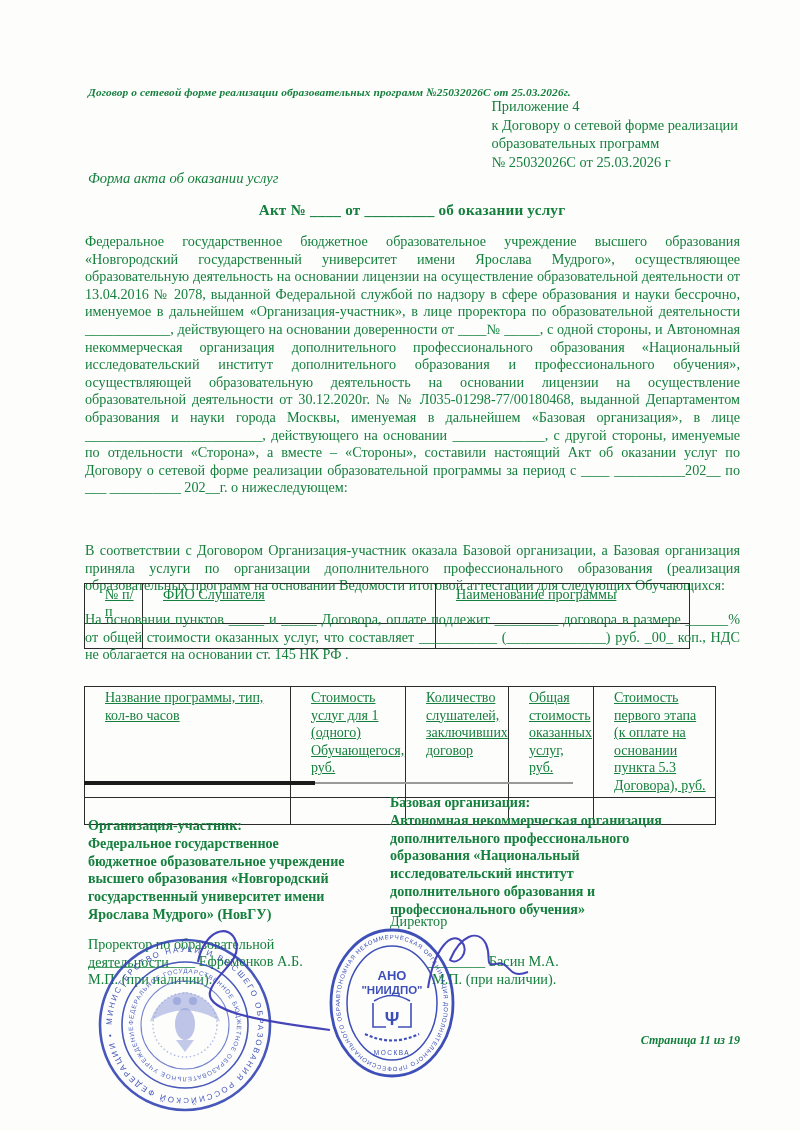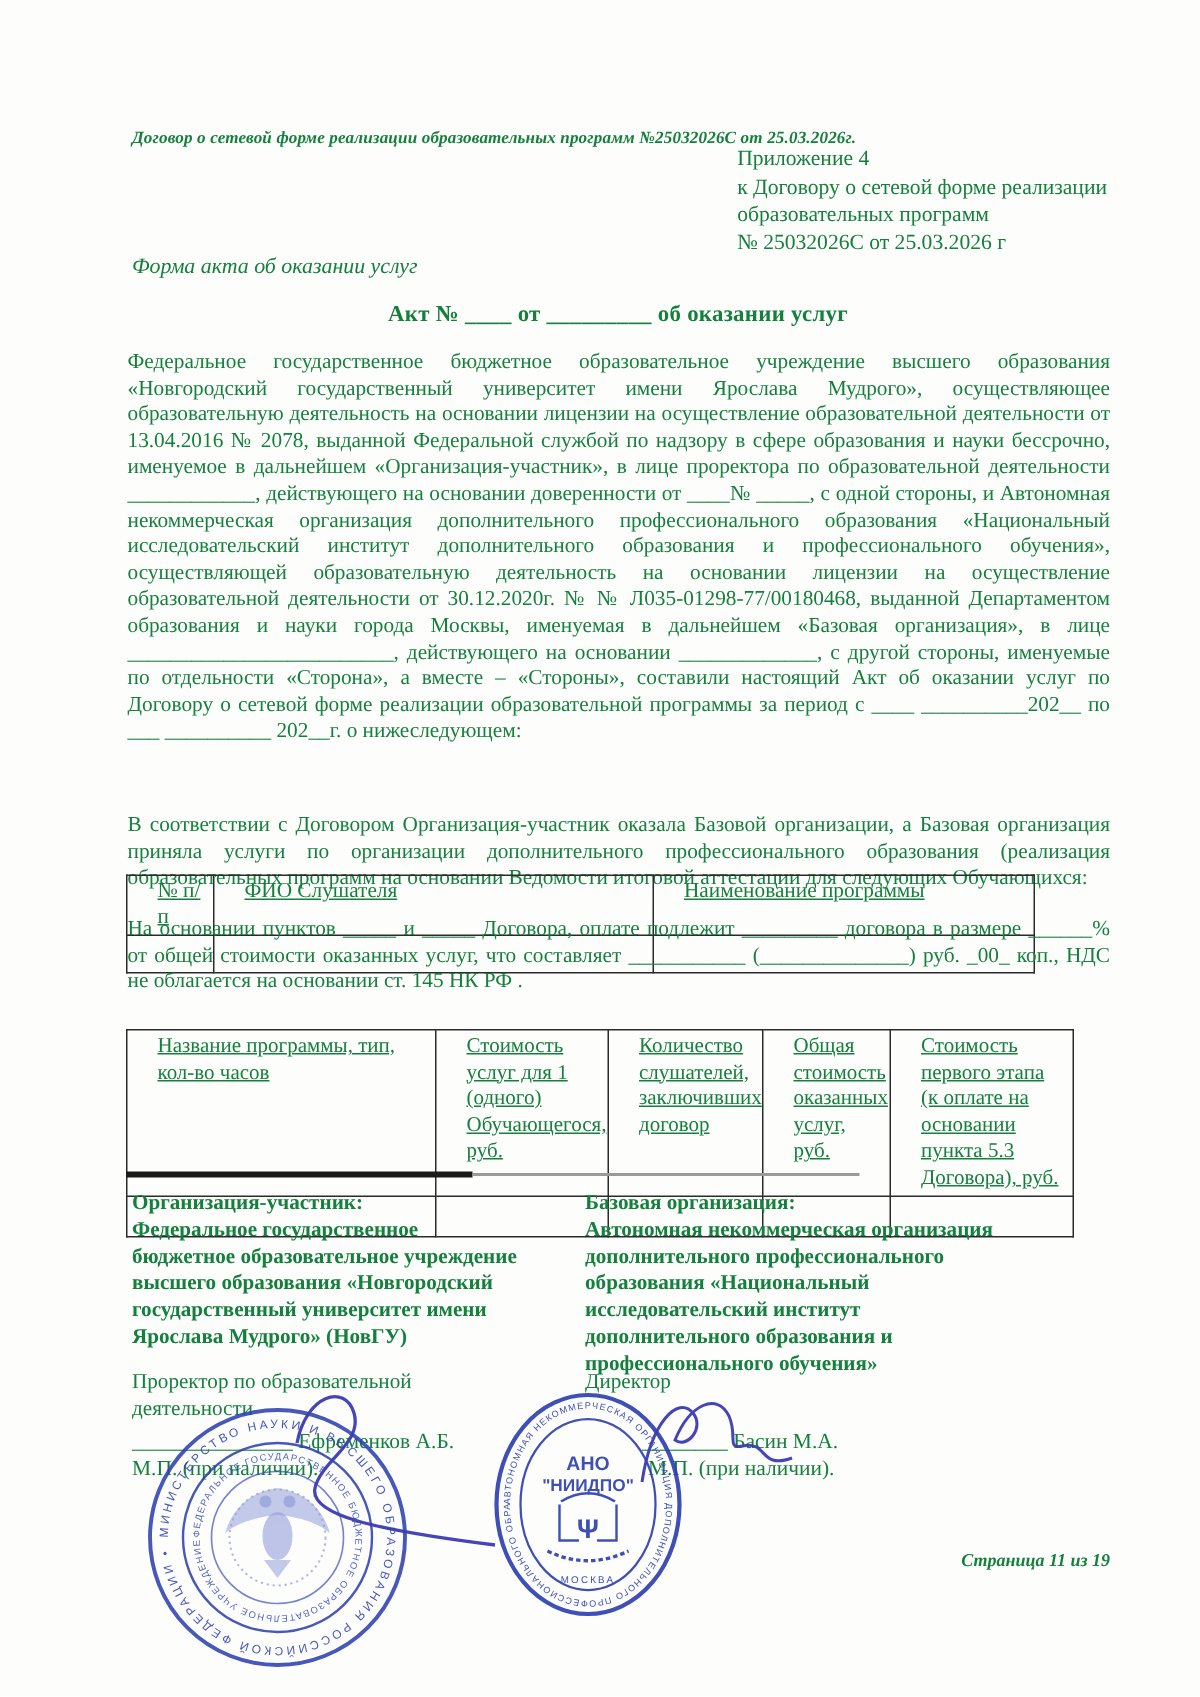--- a/index.html
+++ b/index.html
@@ -20,21 +20,21 @@
   td{border:1.5px solid #2b2b2b;font-size:14.2px;line-height:17.4px;padding:2px 6px 2px 20px;vertical-align:top;overflow:hidden;text-decoration:underline;}
   .t1{left:84px;top:583px;width:606px;}
   .t1 td{height:20px;}
   .t1 tr.hdr td{height:22px;}
   .t2{left:84px;top:686px;width:631px;}
   .t2 tr.hdr td{height:68px;font-size:14px;line-height:17.6px;}
   .t2 tr.empty td{height:22px;}
   .thick-bar{left:84px;top:781px;width:231px;height:4px;background:#1a1a1a;}
   .thin-bar{left:315px;top:782px;width:258px;height:2px;background:#9a9a9a;}
   .sigblock{font-size:14.1px;line-height:17.8px;}
-  .col-left{left:88px;width:300px;}
+  .col-left{left:88px;width:300px;margin-top:23px;}
   .col-right{left:390px;width:340px;}
   .orgs{top:794px;font-weight:bold;}
   .roles{top:913px;}
   .signrow{top:953px;font-size:14.3px;white-space:nowrap;}
   .mprow{top:971px;font-size:14.3px;}
   .footer-page{right:60px;top:1033px;font-size:12px;font-weight:bold;font-style:italic;text-align:right;}
   .stamp-layer{left:0;top:900px;width:800px;height:231px;pointer-events:none;}
   .stamp-text{font-family:"Liberation Sans","DejaVu Sans",sans-serif;}
 </style>
 </head>

